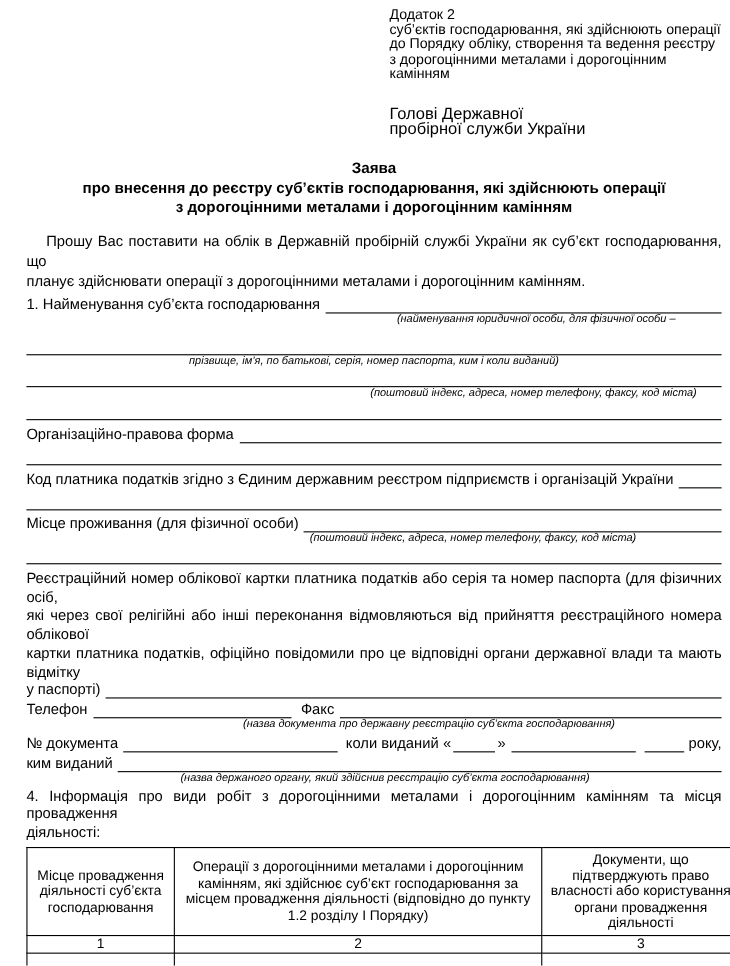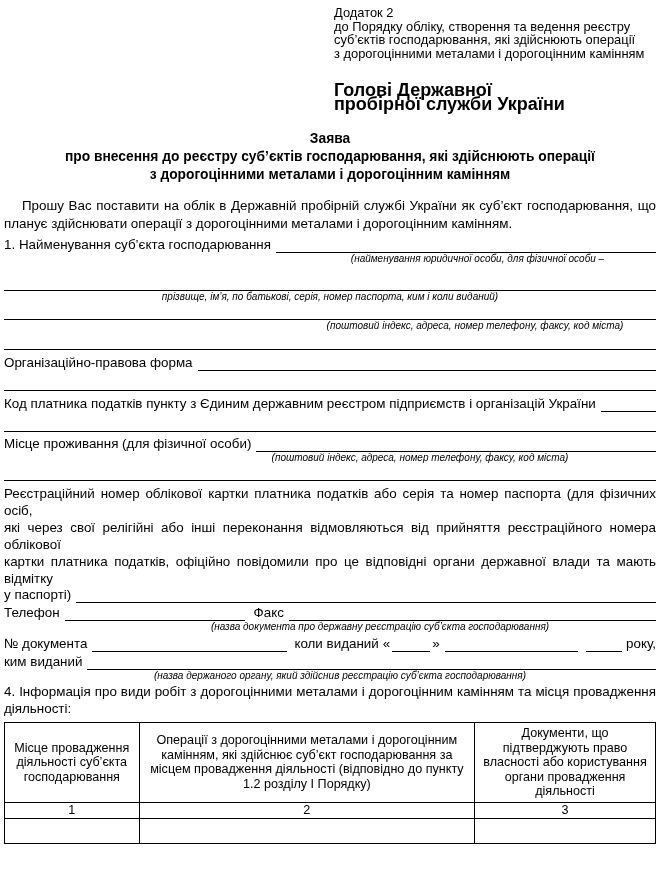--- a/index.html
+++ b/index.html
@@ -2,27 +2,27 @@
 <html><head>
 <meta charset="utf-8">
 <style>
   * { box-sizing: border-box; }
   html, body { margin: 0; padding: 0; background: #fff; }
   .page {
     width: 664px; height: 878px;
     background: #ffffff; color: #000000;
     font-family: "Liberation Sans", sans-serif;
     font-size: 13.4px; line-height: 17px;
-    padding: 6px 8px 0 4px;
+    padding: 6px 8px 0 24px;
     overflow: hidden;
     position: relative;
   }
   
   .appendix { margin-left: 330px; font-size: 12.9px; line-height: 13.5px; }
-  .addressee { margin-left: 330px; font-size: 18px; line-height: 14px; font-weight: bold; margin-top: 23px; }
+  .addressee { margin-left: 330px; font-size: 15px; line-height: 14px; font-weight: normal; margin-top: 23px; }
   
   .title { text-align: center; font-weight: bold; font-size: 13.8px; line-height: 18px; margin-top: 19px; }
   
   .para { margin-top: 13px; line-height: 18px; }
   .just { text-align: justify; text-align-last: justify; }
   .indent { text-indent: 18px; }
   
   .frow { display: flex; line-height: 16px; margin-top: 2px; justify-content: center; }
   .frow .lbl { white-space: nowrap; }
   .fill { flex: 1 1 auto; border-bottom: 1px solid #000; margin-left: 5px; }
@@ -48,22 +48,22 @@
   table.ops td.numcell { padding: 0 2px; height: 16px; line-height: 15px; }
   table.ops td.empty { height: 25px; }
 </style>
 </head>
 <body>
 
 <div class="page">
 
   <div class="appendix">
     <div>Додаток 2</div>
+    <div>суб’єктів господарювання, які здійснюють операції</div>
     <div>до Порядку обліку, створення та ведення реєстру</div>
-    <div>суб’єктів господарювання, які здійснюють операції</div>
     <div>з дорогоцінними металами і дорогоцінним камінням</div>
   </div>
   <div class="addressee">
     <div>Голові Державної</div>
     <div>пробірної служби України</div>
   </div>
 
   <div class="title">
     <div>Заява</div>
     <div>про внесення до реєстру суб’єктів господарювання, які здійснюють операції</div>
@@ -95,21 +95,21 @@
   </div>
   <div class="blank" style="margin-top:4px"></div>
 
   <div class="frow" style="margin-top:5px">
     <span class="lbl">Організаційно-правова форма</span>
     <span class="fill"></span>
   </div>
   <div class="blank" style="margin-top:6px"></div>
 
   <div class="frow" style="margin-top:5px">
-    <span class="lbl">Код платника податків пункту з Єдиним державним реєстром підприємств і організацій України</span>
+    <span class="lbl">Код платника податків згідно з Єдиним державним реєстром підприємств і організацій України</span>
     <span class="fill"></span>
   </div>
   <div class="blank" style="margin-top:6px"></div>
 
   <div class="frow" style="margin-top:4px">
     <span class="lbl">Місце проживання (для фізичної особи)</span>
     <span class="fill"></span>
   </div>
   <div class="caprow">
     <span class="sp" style="width:180px"></span>

